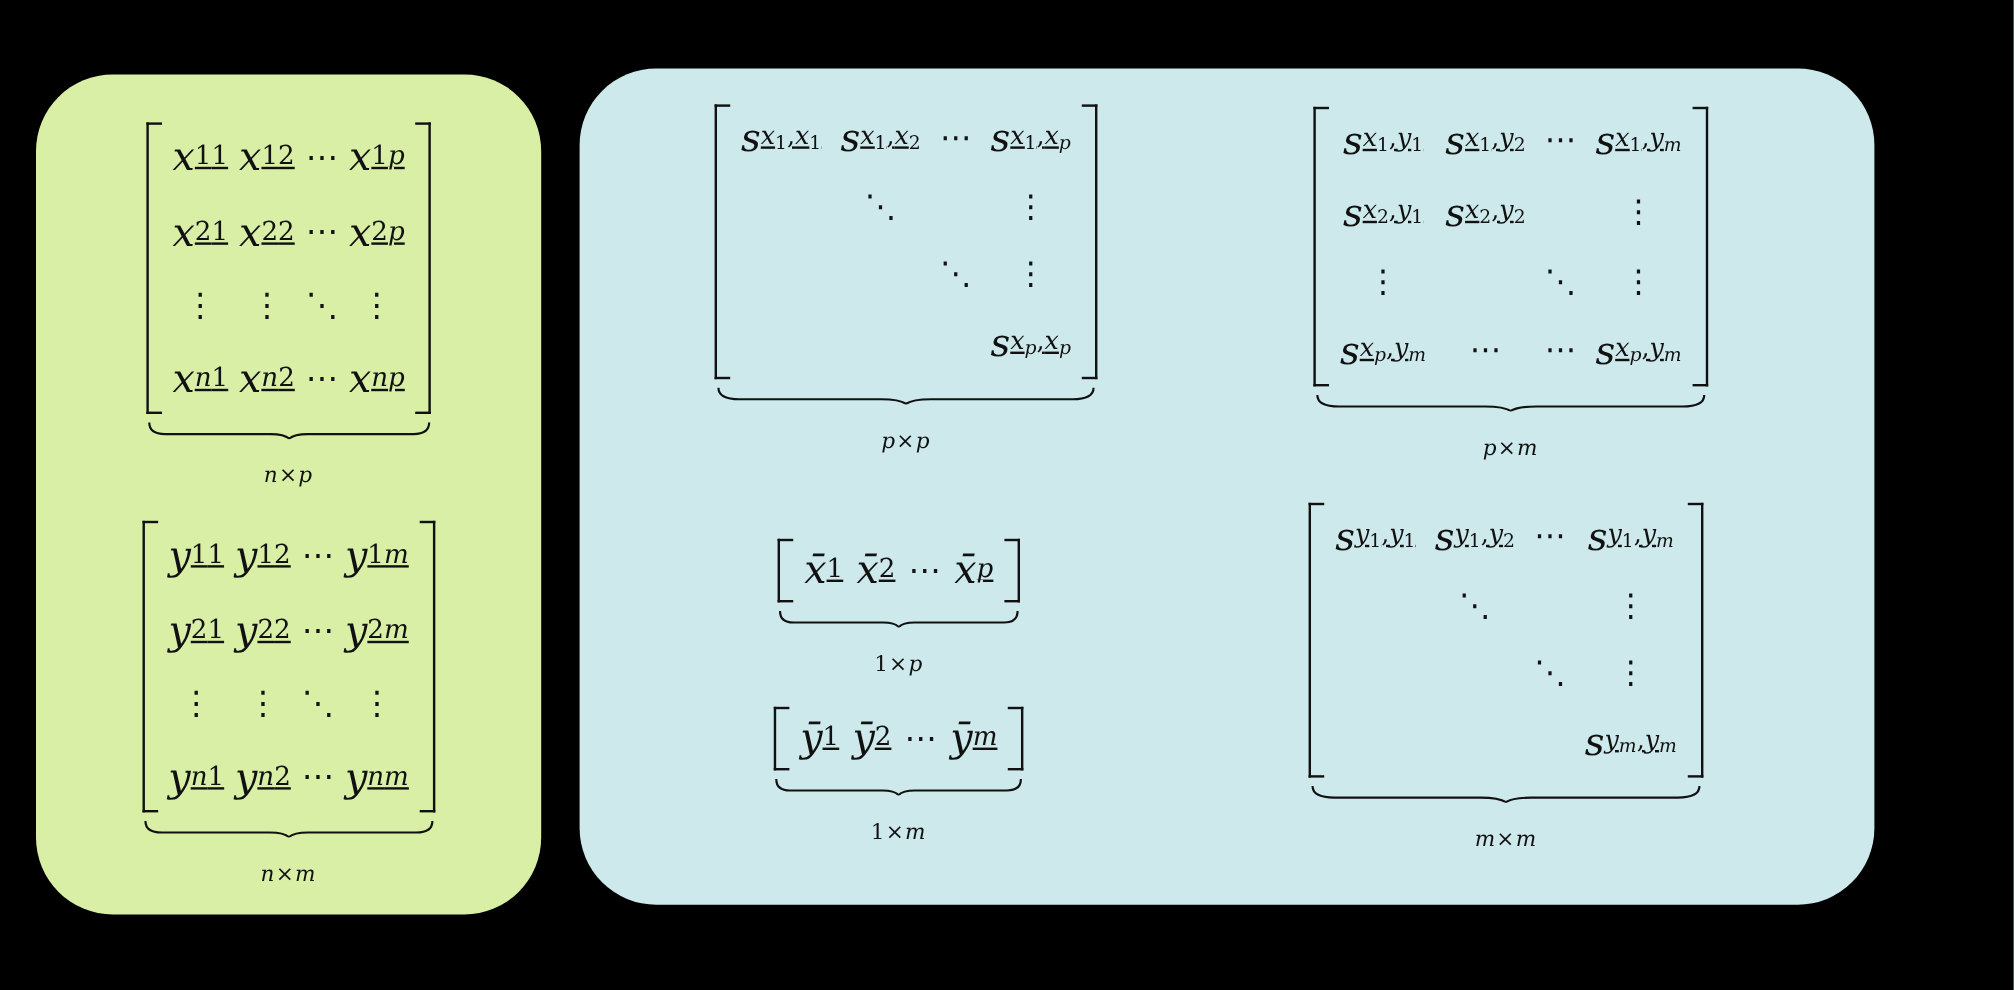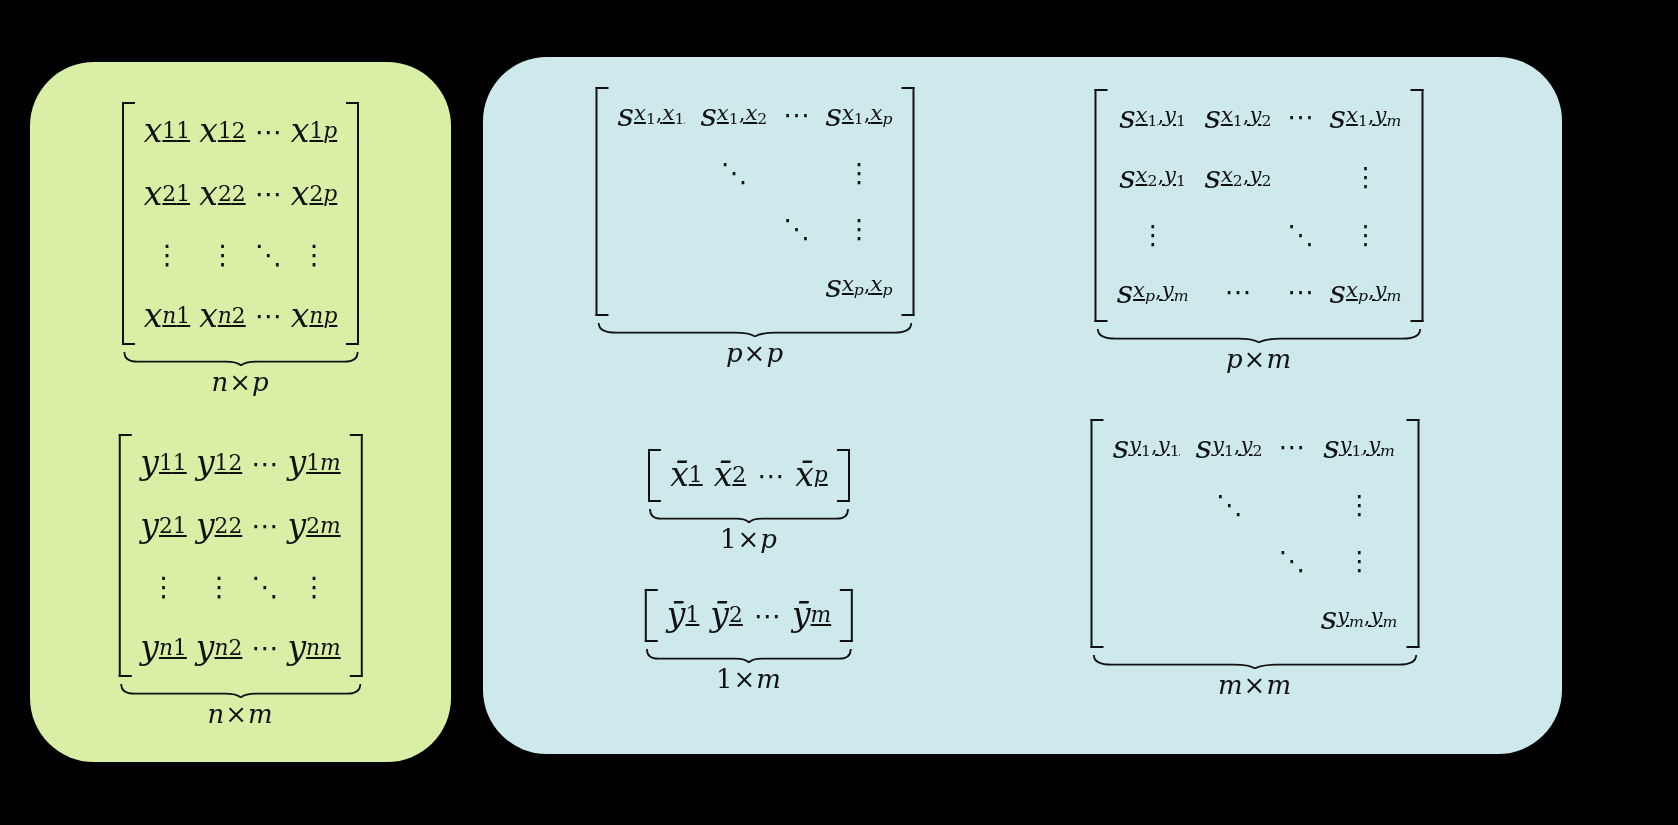--- a/index.html
+++ b/index.html
@@ -33,21 +33,21 @@
   .g-xbar .cells,.g-ybar .cells{column-gap:11px;padding:7px 9px;}
 
   .cell{white-space:nowrap;min-height:1.05em;display:flex;align-items:center;}
   .v{font-style:italic;}
   .rm{font-style:normal;}
   sub.s1{font-size:0.66em;line-height:0;vertical-align:-0.32em;text-decoration:underline;}
   sub.ss{font-size:0.74em;line-height:0;vertical-align:-0.24em;}
   .dots{font-family:"DejaVu Sans","Liberation Sans",sans-serif;font-style:normal;font-size:0.82em;}
 
   .brace{height:15px;margin-top:6px;display:block;}
-  .dim-label{margin-top:1px;font-size:26px;letter-spacing:1px;}
+  .dim-label{margin-top:20px;font-size:18px;letter-spacing:1px;}
 </style>
 </head>
 <body style="background: rgb(0, 0, 0);">
 
 <div class="panel" id="left-panel" style="background: rgb(217, 239, 166);">
   <div class="group g-X">
       <div class="matrix">
         <div class="bracket bl"></div>
         <div class="cells" style="grid-template-columns:repeat(4,auto)">
           <div class="cell">

